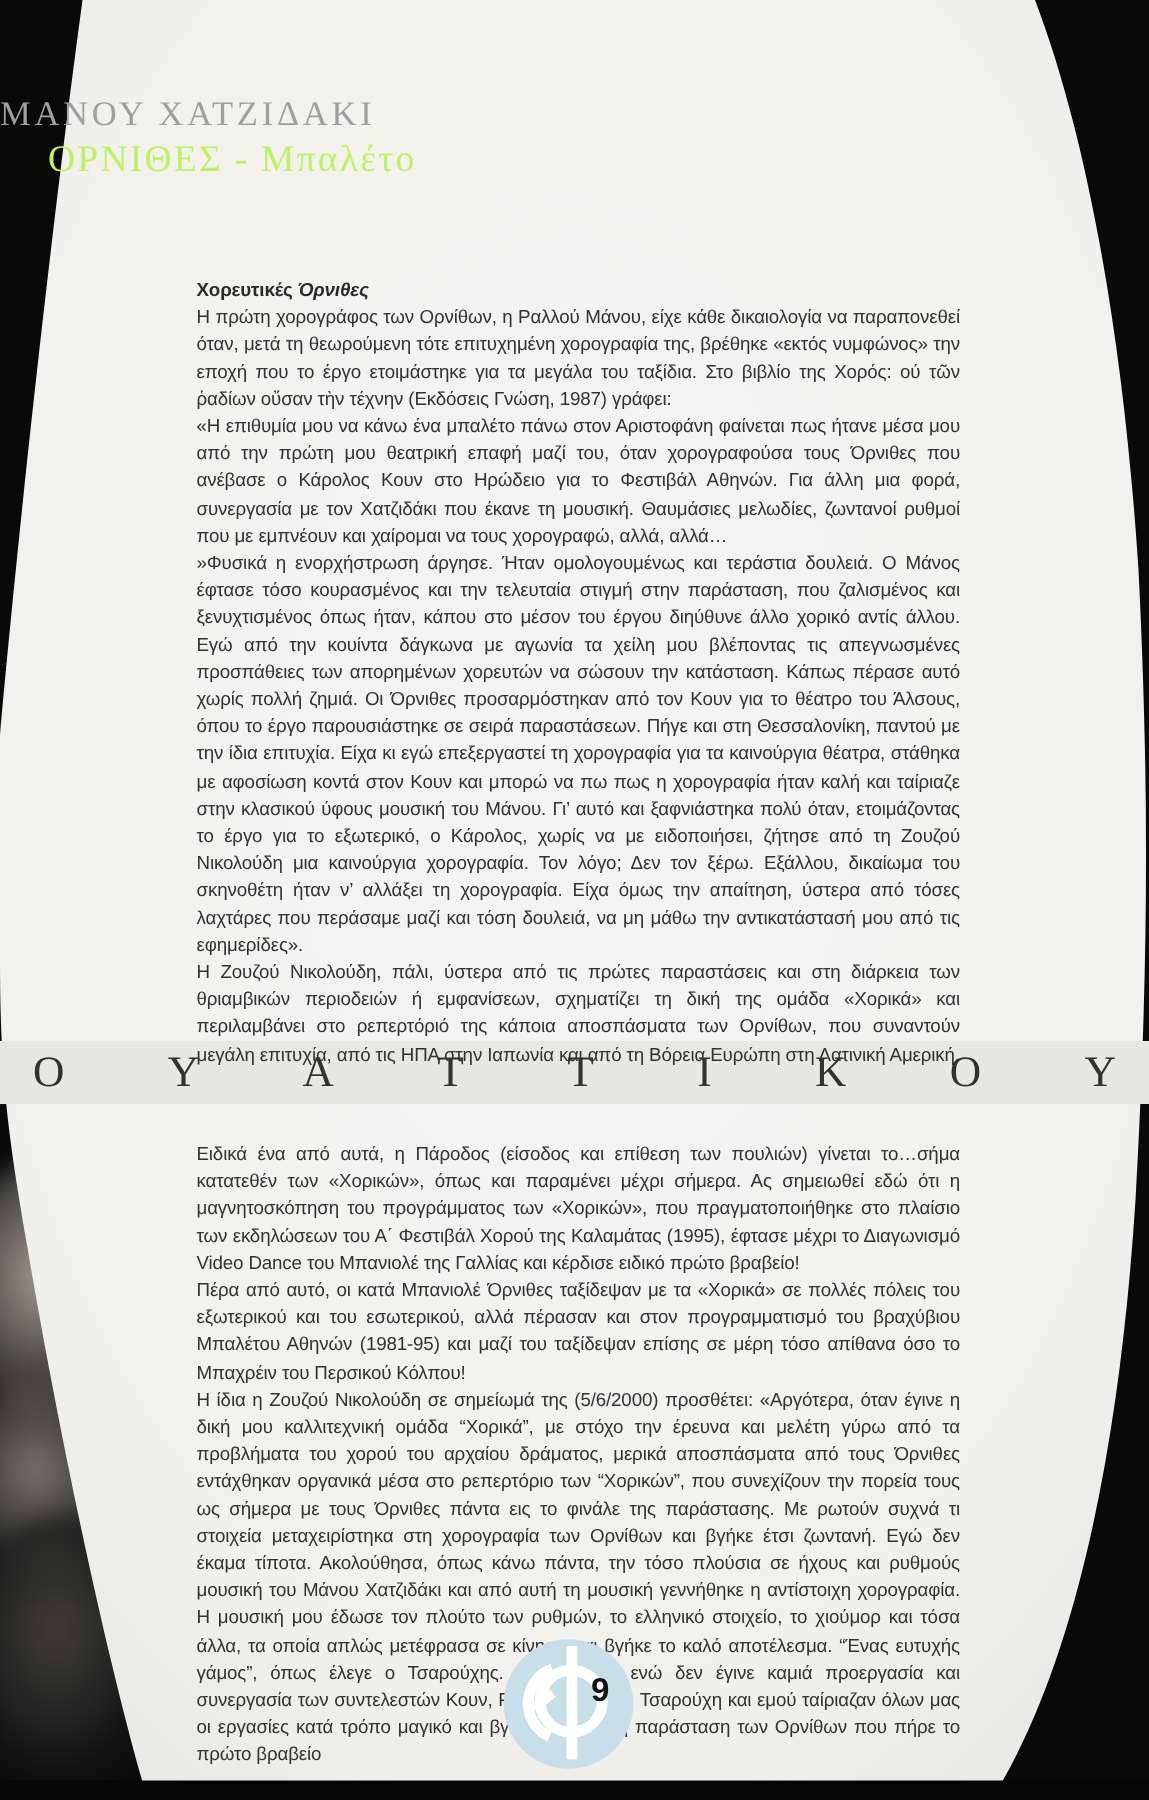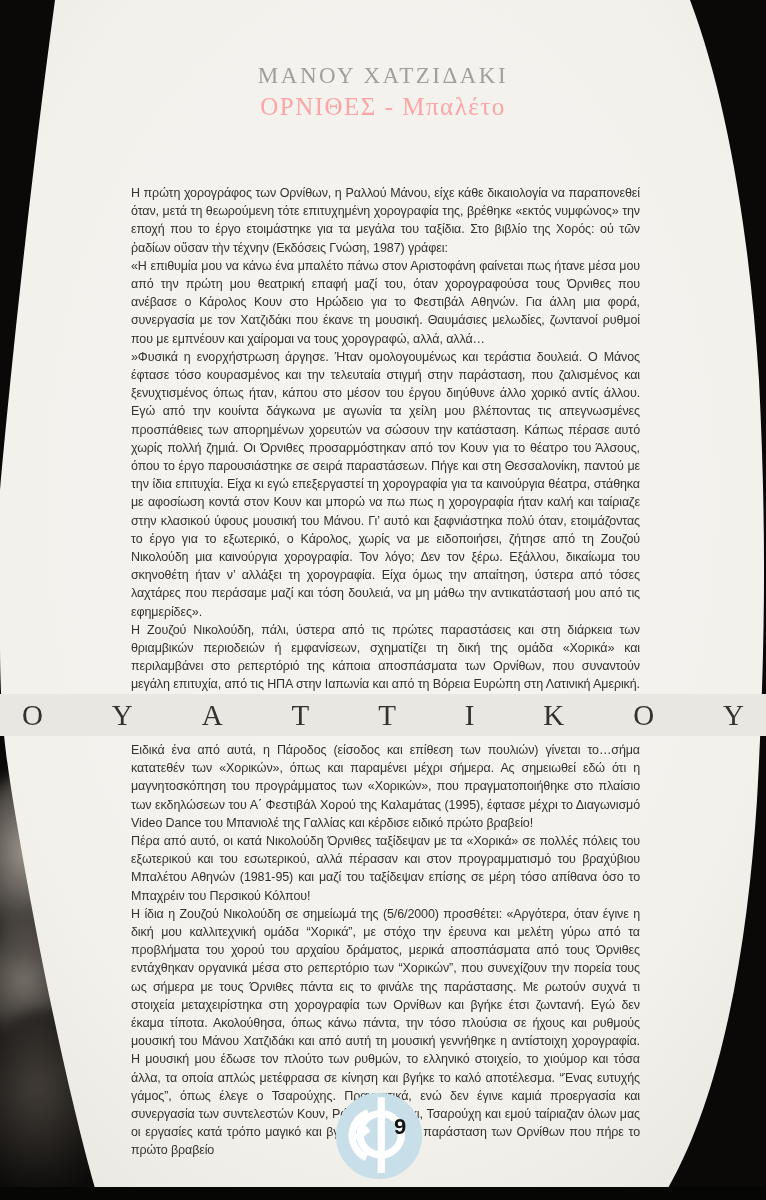--- a/index.html
+++ b/index.html
@@ -15,30 +15,30 @@
              background:radial-gradient(ellipse at 45% 40%, rgba(74,68,62,.9), rgba(20,18,16,.85) 60%, transparent 85%);}
   
   .sheet{position:absolute;left:0;top:0;z-index:2;}
   
   .band{position:absolute;z-index:3;left:0;top:694px;width:766px;height:42px;
         background:#e9e7e1;display:flex;align-items:center;justify-content:space-between;
         padding:0 22px;box-sizing:border-box;}
   .band span{font-family:"Liberation Serif","DejaVu Serif",serif;font-size:29px;
              color:#34322f;line-height:1;}
   
-  .titleblock{position:absolute;z-index:4;left:0;top:63px;width:766px;text-align:center;
+  .titleblock{position:absolute;z-index:4;left:0;top:63px;width:766px;text-align:left;
               font-family:"Liberation Serif","DejaVu Serif",serif;}
   .title1{font-size:23px;letter-spacing:2.5px;color:#a19f9b;}
-  .title2{font-size:25px;letter-spacing:1.5px;color:#fca5a5;margin-top:4px;}
+  .title2{font-size:25px;letter-spacing:1.5px;color:#bef264;margin-top:4px;padding-left:32px;}
   
   .col{position:absolute;z-index:4;left:131px;width:509px;color:#34322e;
        font-size:12.5px;line-height:18.2px;text-align:justify;letter-spacing:-0.1px;}
   .col p{margin:0;}
   #col1{top:184px;}
-  #col2{top:741px;}
+  #col2{top:760px;}
   .lead{font-weight:bold;color:#2c2a27;}
   .lead .it{font-style:italic;}
   .it{}
   
   .logo{position:absolute;z-index:5;left:334px;top:1091px;}
   .folio{position:absolute;z-index:6;left:394px;top:1114px;font-size:22px;font-weight:600;
          color:#141413;}
   .bottom-strip{position:absolute;z-index:7;left:0;bottom:0;width:766px;height:13px;background:#060605;}
 </style>
 </head>
@@ -80,29 +80,30 @@
       <span>Ο</span>
       <span>Υ</span>
     </div>
 
   <div class="titleblock">
     <div class="title1">ΜΑΝΟΥ ΧΑΤΖΙΔΑΚΙ</div>
     <div class="title2">ΟΡΝΙΘΕΣ - Μπαλέτο</div>
   </div>
 
   <div class="col" id="col1">
+    <p class="lead"><span>Χορευτικές </span><span class="it">Όρνιθες</span></p>
   <p><span>Η πρώτη χορογράφος των </span><span class="it">Ορνίθων</span><span>, η Ραλλού Μάνου, είχε κάθε δικαιολογία να παραπονεθεί όταν, μετά τη θεωρούμενη τότε επιτυχημένη χορογραφία της, βρέθηκε «εκτός νυμφώνος» την εποχή που το έργο ετοιμάστηκε για τα μεγάλα του ταξίδια. Στο βιβλίο της </span><span class="it">Χορός: ού τῶν ῥαδίων οὔσαν τὴν τέχνην</span><span> (Εκδόσεις Γνώση, 1987) γράφει:</span></p>
       <p><span>«Η επιθυμία μου να κάνω ένα μπαλέτο πάνω στον Αριστοφάνη φαίνεται πως ήτανε μέσα μου από την πρώτη μου θεατρική επαφή μαζί του, όταν χορογραφούσα τους </span><span class="it">Όρνιθες</span><span> που ανέβασε ο Κάρολος Κουν στο Ηρώδειο για το Φεστιβάλ Αθηνών. Για άλλη μια φορά, συνεργασία με τον Χατζιδάκι που έκανε τη μουσική. Θαυμάσιες μελωδίες, ζωντανοί ρυθμοί που με εμπνέουν και χαίρομαι να τους χορογραφώ, αλλά, αλλά…</span></p>
       <p><span>»Φυσικά η ενορχήστρωση άργησε. Ήταν ομολογουμένως και τεράστια δουλειά. Ο Μάνος έφτασε τόσο κουρασμένος και την τελευταία στιγμή στην παράσταση, που ζαλισμένος και ξενυχτισμένος όπως ήταν, κάπου στο μέσον του έργου διηύθυνε άλλο χορικό αντίς άλλου. Εγώ από την κουίντα δάγκωνα με αγωνία τα χείλη μου βλέποντας τις απεγνωσμένες προσπάθειες των απορημένων χορευτών να σώσουν την κατάσταση. Κάπως πέρασε αυτό χωρίς πολλή ζημιά. Οι </span><span class="it">Όρνιθες</span><span> προσαρμόστηκαν από τον Κουν για το θέατρο του Άλσους, όπου το έργο παρουσιάστηκε σε σειρά παραστάσεων. Πήγε και στη Θεσσαλονίκη, παντού με την ίδια επιτυχία. Είχα κι εγώ επεξεργαστεί τη χορογραφία για τα καινούργια θέατρα, στάθηκα με αφοσίωση κοντά στον Κουν και μπορώ να πω πως η χορογραφία ήταν καλή και ταίριαζε στην κλασικού ύφους μουσική του Μάνου. Γι’ αυτό και ξαφνιάστηκα πολύ όταν, ετοιμάζοντας το έργο για το εξωτερικό, ο Κάρολος, χωρίς να με ειδοποιήσει, ζήτησε από τη Ζουζού Νικολούδη μια καινούργια χορογραφία. Τον λόγο; Δεν τον ξέρω. Εξάλλου, δικαίωμα του σκηνοθέτη ήταν ν’ αλλάξει τη χορογραφία. Είχα όμως την απαίτηση, ύστερα από τόσες λαχτάρες που περάσαμε μαζί και τόση δουλειά, να μη μάθω την αντικατάστασή μου από τις εφημερίδες».</span></p>
       <p><span>Η Ζουζού Νικολούδη, πάλι, ύστερα από τις πρώτες παραστάσεις και στη διάρκεια των θριαμβικών περιοδειών ή εμφανίσεων, σχηματίζει τη δική της ομάδα «Χορικά» και περιλαμβάνει στο ρεπερτόριό της κάποια αποσπάσματα των </span><span class="it">Ορνίθων</span><span>, που συναντούν μεγάλη επιτυχία, από τις ΗΠΑ στην Ιαπωνία και από τη Βόρεια Ευρώπη στη Λατινική Αμερική.</span></p>
     </div>
 
   <div class="col" id="col2">
       <p><span>Ειδικά ένα από αυτά, η Πάροδος (είσοδος και επίθεση των πουλιών) γίνεται το…σήμα κατατεθέν των «Χορικών», όπως και παραμένει μέχρι σήμερα. Ας σημειωθεί εδώ ότι η μαγνητοσκόπηση του προγράμματος των «Χορικών», που πραγματοποιήθηκε στο πλαίσιο των εκδηλώσεων του Α΄ Φεστιβάλ Χορού της Καλαμάτας (1995), έφτασε μέχρι το Διαγωνισμό Video Dance του Μπανιολέ της Γαλλίας και κέρδισε ειδικό πρώτο βραβείο!</span></p>
-      <p><span>Πέρα από αυτό, οι κατά Νικολούδη </span><span class="it">Όρνιθες</span><span> ταξίδεψαν με τα «Χορικά» σε πολλές πόλεις του εξωτερικού και του εσωτερικού, αλλά πέρασαν και στον προγραμματισμό του βραχύβιου Μπαλέτου Αθηνών (1981-95) και μαζί του ταξίδεψαν επίσης σε μέρη τόσο απίθανα όσο το Μπαχρέιν του Περσικού Κόλπου!</span></p>
+      <p><span>Πέρα από αυτό, οι κατά Μπανιολέ </span><span class="it">Όρνιθες</span><span> ταξίδεψαν με τα «Χορικά» σε πολλές πόλεις του εξωτερικού και του εσωτερικού, αλλά πέρασαν και στον προγραμματισμό του βραχύβιου Μπαλέτου Αθηνών (1981-95) και μαζί του ταξίδεψαν επίσης σε μέρη τόσο απίθανα όσο το Μπαχρέιν του Περσικού Κόλπου!</span></p>
       <p><span>Η ίδια η Ζουζού Νικολούδη σε σημείωμά της (5/6/2000) προσθέτει: «Αργότερα, όταν έγινε η δική μου καλλιτεχνική ομάδα “Χορικά”, με στόχο την έρευνα και μελέτη γύρω από τα προβλήματα του χορού του αρχαίου δράματος, μερικά αποσπάσματα από τους </span><span class="it">Όρνιθες</span><span> εντάχθηκαν οργανικά μέσα στο ρεπερτόριο των “Χορικών”, που συνεχίζουν την πορεία τους ως σήμερα με τους </span><span class="it">Όρνιθες</span><span> πάντα εις το φινάλε της παράστασης. Με ρωτούν συχνά τι στοιχεία μεταχειρίστηκα στη χορογραφία των </span><span class="it">Ορνίθων</span><span> και βγήκε έτσι ζωντανή. Εγώ δεν έκαμα τίποτα. Ακολούθησα, όπως κάνω πάντα, την τόσο πλούσια σε ήχους και ρυθμούς μουσική του Μάνου Χατζιδάκι και από αυτή τη μουσική γεννήθηκε η αντίστοιχη χορογραφία. Η μουσική μου έδωσε τον πλούτο των ρυθμών, το ελληνικό στοιχείο, το χιούμορ και τόσα άλλα, τα οποία απλώς μετέφρασα σε κίνηση και βγήκε το καλό αποτέλεσμα. “Ένας ευτυχής γάμος”, όπως έλεγε ο Τσαρούχης. Πραγματικά, ενώ δεν έγινε καμιά προεργασία και συνεργασία των συντελεστών Κουν, Ρώτα, Χατζιδάκι, Τσαρούχη και εμού ταίριαζαν όλων μας οι εργασίες κατά τρόπο μαγικό και βγήκε η ιστορική παράσταση των </span><span class="it">Ορνίθων</span><span> που πήρε το πρώτο βραβείο</span></p>
     </div>
 
   <svg class="logo" width="90" height="90" viewBox="0 0 100 100" aria-hidden="true">
     <circle cx="50" cy="50" r="48" fill="#c8dfe9"></circle>
     <circle cx="52" cy="48" r="23" fill="none" stroke="#ffffff" stroke-width="8"></circle>
     <rect x="48.5" y="7" width="8" height="84" fill="#ffffff"></rect>
     <path d="M38,24 A27,27 0 0 0 36,74" fill="none" stroke="#ffffff" stroke-width="8"></path>
     <rect x="22" y="44" width="18" height="7" fill="#ffffff" transform="rotate(-38 31 47)"></rect>
   </svg>

